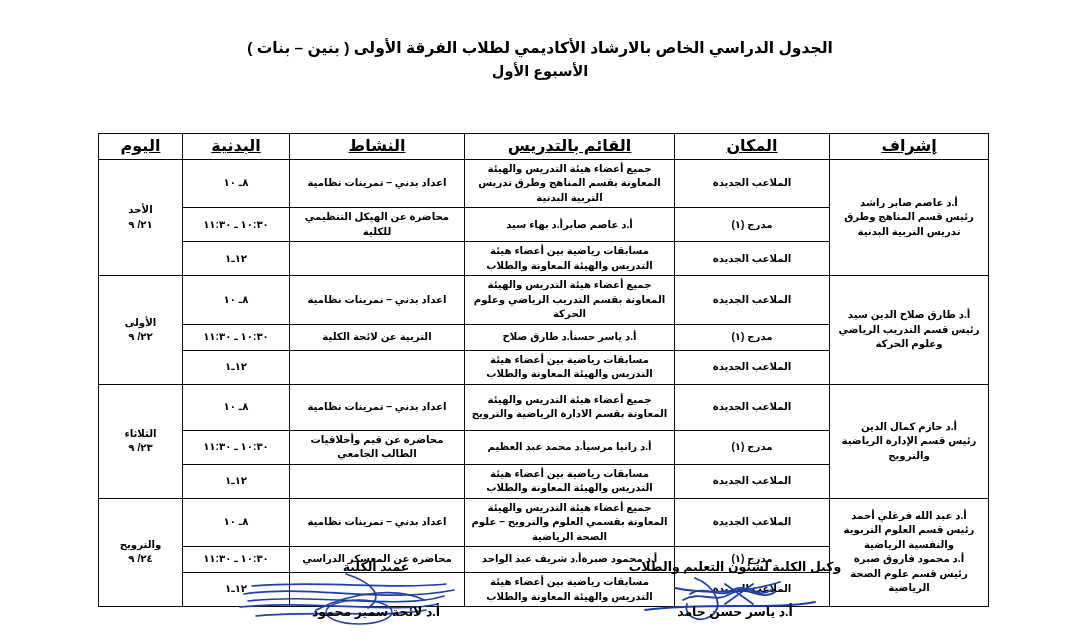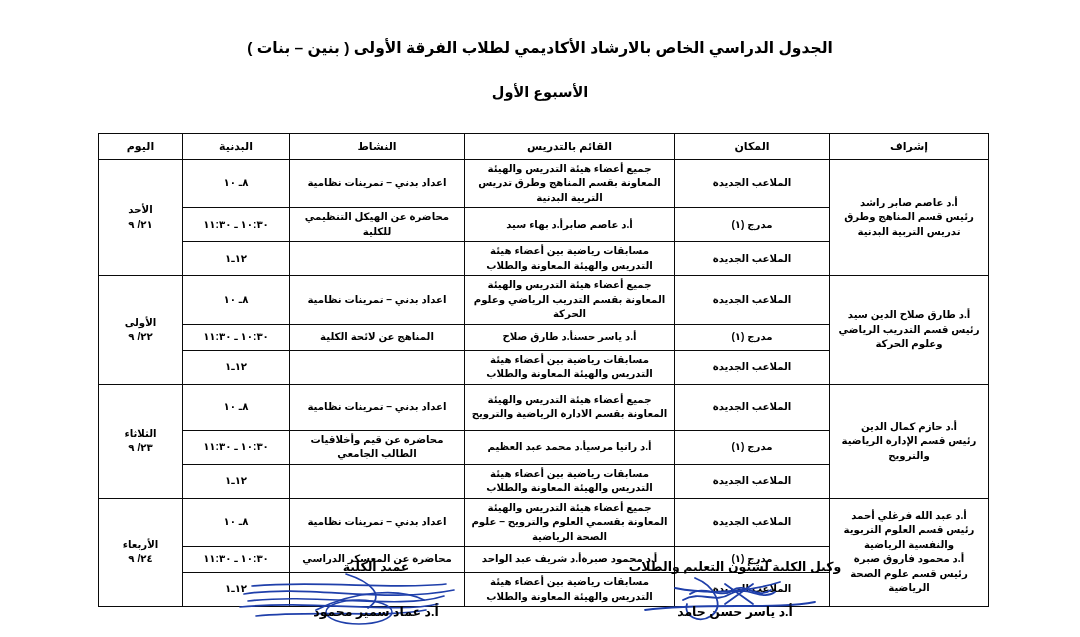--- a/index.html
+++ b/index.html
@@ -37,21 +37,21 @@
   }
   .doc-period {
     font-size: 15px;
     font-weight: bold;
     margin-top: 9px;
     line-height: 1.35;
   }
   .doc-week {
     font-size: 14.5px;
     font-weight: bold;
-    margin-top: 24px;
+    margin-top: 3px;
     line-height: 1.35;
   }
 
   
   .table-wrap {
     position: absolute;
     left: 99px;
     top: 133px;
     width: 890px;
   }
@@ -67,23 +67,24 @@
     text-align: center;
     vertical-align: middle;
     font-size: 10.2px;
     font-weight: bold;
     line-height: 1.42;
     padding: 2px 3px;
     box-sizing: border-box;
     word-wrap: break-word;
   }
   table.sched th {
-    font-size: 11px;
+    font-size: 16px;
     height: 26px;
     padding: 1px 2px;
+    text-decoration: underline;
   }
   
   col.c-day   { width: 84px; }
   col.c-time  { width: 107px; }
   col.c-act   { width: 175px; }
   col.c-inst  { width: 210px; }
   col.c-place { width: 155px; }
   col.c-sup   { width: 159px; }
 
   .cell-day {
@@ -204,21 +205,21 @@
             <td class="cell-act">اعداد بدني – تمرينات نظامية</td>
             <td class="cell-time">٨ـ ١٠</td>
             <td class="cell-day" rowspan="3">
               <div>الأولى</div>
               <div>٢٢/ ٩</div>
             </td>
           </tr>
           <tr class="row-b">
             <td class="cell-place">مدرج (١)</td>
             <td class="cell-inst"><span class="inst-pair"><span>أ.د ياسر حسن</span><span>أ.د طارق صلاح</span></span></td>
-            <td class="cell-act">المناهج عن لائحة الكلية</td>
+            <td class="cell-act">التربية عن لائحة الكلية</td>
             <td class="cell-time">١٠:٣٠ ـ ١١:٣٠</td>
           </tr>
           <tr class="row-c">
             <td class="cell-place">الملاعب الجديدة</td>
             <td class="cell-inst">مسابقات رياضية بين أعضاء هيئة التدريس والهيئة المعاونة والطلاب</td>
             <td class="cell-act"></td>
             <td class="cell-time">١٢ـ١</td>
           </tr>
           <tr class="row-a">
             <td class="cell-sup" rowspan="3">
@@ -248,21 +249,21 @@
           <tr class="d4 row-a">
             <td class="cell-sup" rowspan="3">
               <div class="sup-block">أ.د عبد الله فرغلي أحمد<br>رئيس قسم العلوم التربوية والنفسية الرياضية</div>
               <div class="sup-block">أ.د محمود فاروق صبرة<br>رئيس قسم علوم الصحة الرياضية</div>
             </td>
             <td class="cell-place">الملاعب الجديدة</td>
             <td class="cell-inst">جميع أعضاء هيئة التدريس والهيئة المعاونة بقسمي العلوم والترويح – علوم الصحة الرياضية</td>
             <td class="cell-act">اعداد بدني – تمرينات نظامية</td>
             <td class="cell-time">٨ـ ١٠</td>
             <td class="cell-day" rowspan="3">
-              <div>الأربعاء</div>
+              <div>والترويح</div>
               <div>٢٤/ ٩</div>
             </td>
           </tr>
           <tr class="d4 row-b">
             <td class="cell-place">مدرج (١)</td>
             <td class="cell-inst"><span class="inst-pair"><span>أ.د محمود صبرة</span><span>أ.د شريف عبد الواحد</span></span></td>
             <td class="cell-act">محاضرة عن المعسكر الدراسي</td>
             <td class="cell-time">١٠:٣٠ ـ ١١:٣٠</td>
           </tr>
           <tr class="d4 row-c">
@@ -284,21 +285,21 @@
           <path d="M56 26 C120 20,200 30,250 24"></path>
           <path d="M48 34 C110 24,190 44,258 30"></path>
           <path d="M52 41 C120 33,205 50,248 36"></path>
           <path d="M44 47 C115 40,200 54,242 44"></path>
           <path d="M150 14 C175 22,190 36,172 48"></path>
           <path d="M120 50 C160 30,205 28,228 40"></path>
           <ellipse cx="163" cy="52" rx="33" ry="12" stroke-width="1.5"></ellipse>
           <path d="M60 56 C120 50,190 58,230 50"></path>
         </g>
       </svg>
-      <div class="sig-name">أ.د عماد سمير محمود</div>
+      <div class="sig-name">أ.د لائحة سمير محمود</div>
     </div>
 
     <div class="sig sig-right">
       <div class="sig-role">وكيل الكلية لشئون التعليم والطلاب</div>
       <svg class="sig-ink" viewBox="0 0 320 72" preserveAspectRatio="none">
         <g fill="none" stroke="#1f3faa" stroke-width="1.8" stroke-linecap="round">
           <path d="M115 34 C130 24,145 40,158 30 C170 22,182 40,196 30"></path>
           <path d="M108 40 C125 30,140 44,155 34 C172 24,186 42,200 32"></path>
           <path d="M120 18 C140 26,150 46,136 56 C124 64,108 56,112 44"></path>
           <path d="M70 50 C130 42,200 50,240 42"></path>

